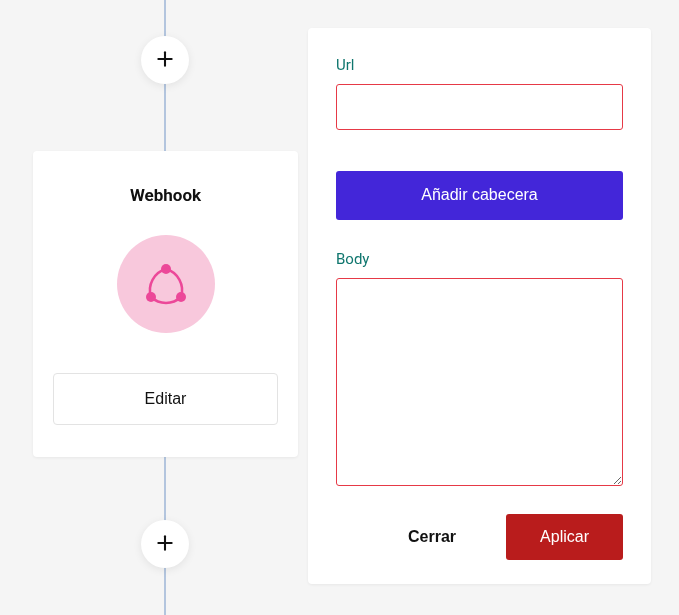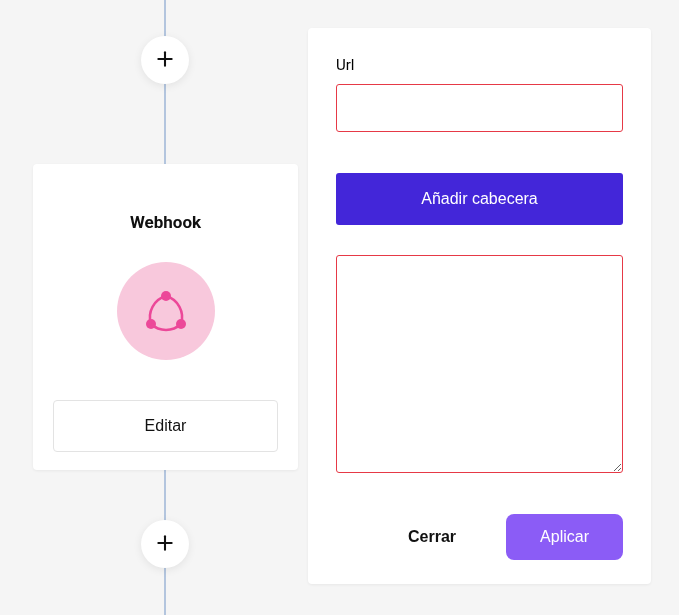--- a/index.html
+++ b/index.html
@@ -33,32 +33,31 @@
   justify-content: center;
   cursor: pointer;
   z-index: 3;
 }
 .plus-btn svg { width: 20px; height: 20px; }
 .plus-top { left: 141px; top: 36px; }
 .plus-bottom { left: 141px; top: 520px; }
 .card {
   position: absolute;
   left: 33px;
-  top: 164px;
+  top: 151px;
   width: 265px;
   height: 306px;
   background: #fff;
   border-radius: 4px;
   box-shadow: 0 1px 3px rgba(0,0,0,0.06);
   z-index: 2;
   padding: 22px 20px 18px 20px;
   display: flex;
   flex-direction: column;
   align-items: center;
-  justify-content: flex-end;
 }
 .card-title {
   font-size: 17px;
   font-weight: 700;
   color: #111;
   margin-top: 12px;
   margin-bottom: 30px;
 }
 .card-icon {
   width: 98px;
@@ -95,21 +94,21 @@
   background: #fff;
   border-radius: 4px;
   box-shadow: 0 1px 3px rgba(0,0,0,0.06);
   z-index: 4;
   padding: 28px 28px 24px 28px;
   display: flex;
   flex-direction: column;
 }
 .field-label {
   font-size: 15px;
-  color: #000000;
+  color: #0f766e;
   margin-bottom: 10px;
 }
 .input-text {
   width: 100%;
   height: 48px;
   border: 1px solid #e63946;
   border-radius: 3px;
   padding: 0 12px;
   font-size: 15px;
   outline: none;
@@ -150,27 +149,27 @@
 .btn-close {
   background: #fff;
   border: none;
   color: #111;
   font-size: 16px;
   font-weight: 700;
   padding: 14px 24px;
   cursor: pointer;
 }
 .btn-apply {
-  background: #8b5cf6;
+  background: #b91c1c;
   border: none;
   color: #fff;
   font-size: 16px;
   font-weight: 500;
   padding: 14px 34px;
-  border-radius: 8px;
+  border-radius: 3px;
   cursor: pointer;
 }
 </style>
 </head>
 <body>
 
 <div class="flow-line"></div>
 
 <button class="plus-btn plus-top">
   <span>
@@ -204,18 +203,19 @@
         <line x1="12" y1="4" x2="12" y2="20"></line>
         <line x1="4" y1="12" x2="20" y2="12"></line>
       </svg>
   </span>
 </button>
 
 <div class="panel">
   <div class="field-label">Url</div>
   <input class="input-text" type="text" value="" style="">
   <button class="btn-header">Añadir cabecera</button>
+  <div class="field-label">Body</div>
   <textarea class="textarea-body" style=""></textarea>
   <div class="panel-footer">
     <button class="btn-close">Cerrar</button>
     <button class="btn-apply">Aplicar</button>
   </div>
 </div>
 
 </body></html>

